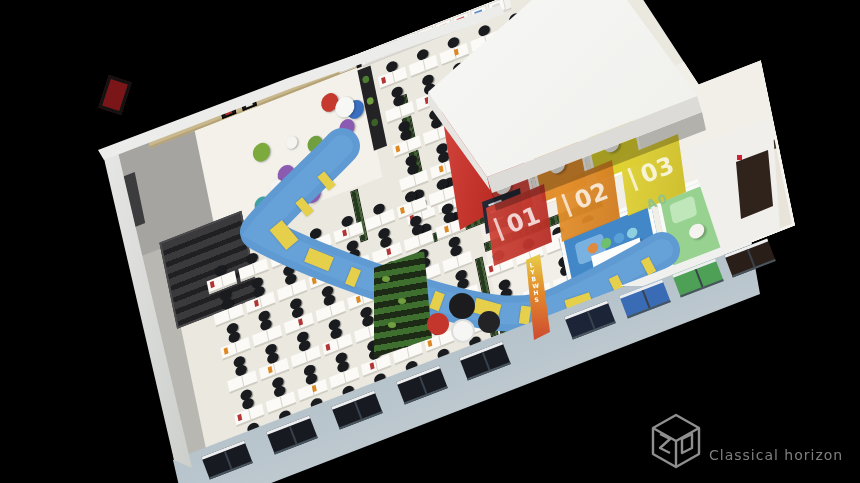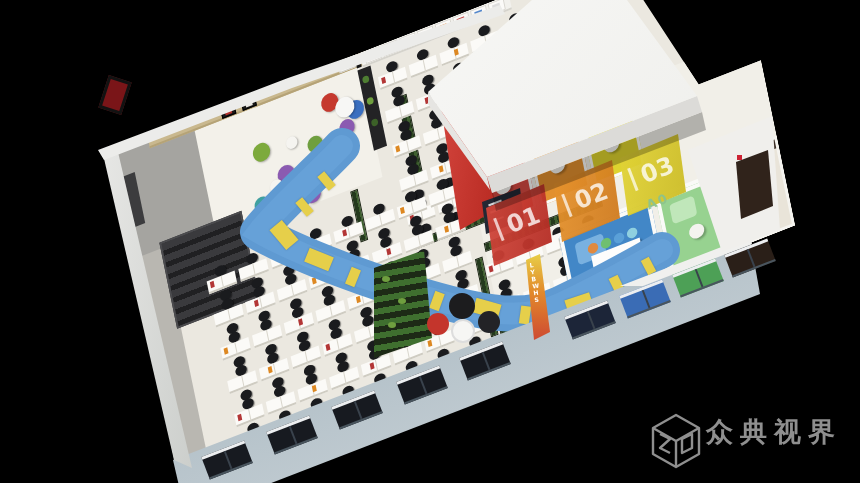--- a/index.html
+++ b/index.html
@@ -809,14 +809,14 @@
 
   <svg class="wm-cube" width="52" height="58" viewBox="0 0 52 58">
     <g fill="none" stroke="#8f8f8f" stroke-width="2.4" stroke-linejoin="round">
       <polygon points="26,3 49,16 49,42 26,55 3,42 3,16"></polygon>
       <polyline points="3,16 26,29 49,16"></polyline>
       <line x1="26" y1="29" x2="26" y2="55"></line>
       <path d="M10,22 L20,27 L10,36 L20,41"></path>
       <path d="M32,27 L42,22 L42,36 L32,41 Z"></path>
     </g>
   </svg>
-  <div class="wm-cn">众典视界</div>
+  <div class="wm-en">Classical horizon</div>
 </div>
 
 </body></html>

